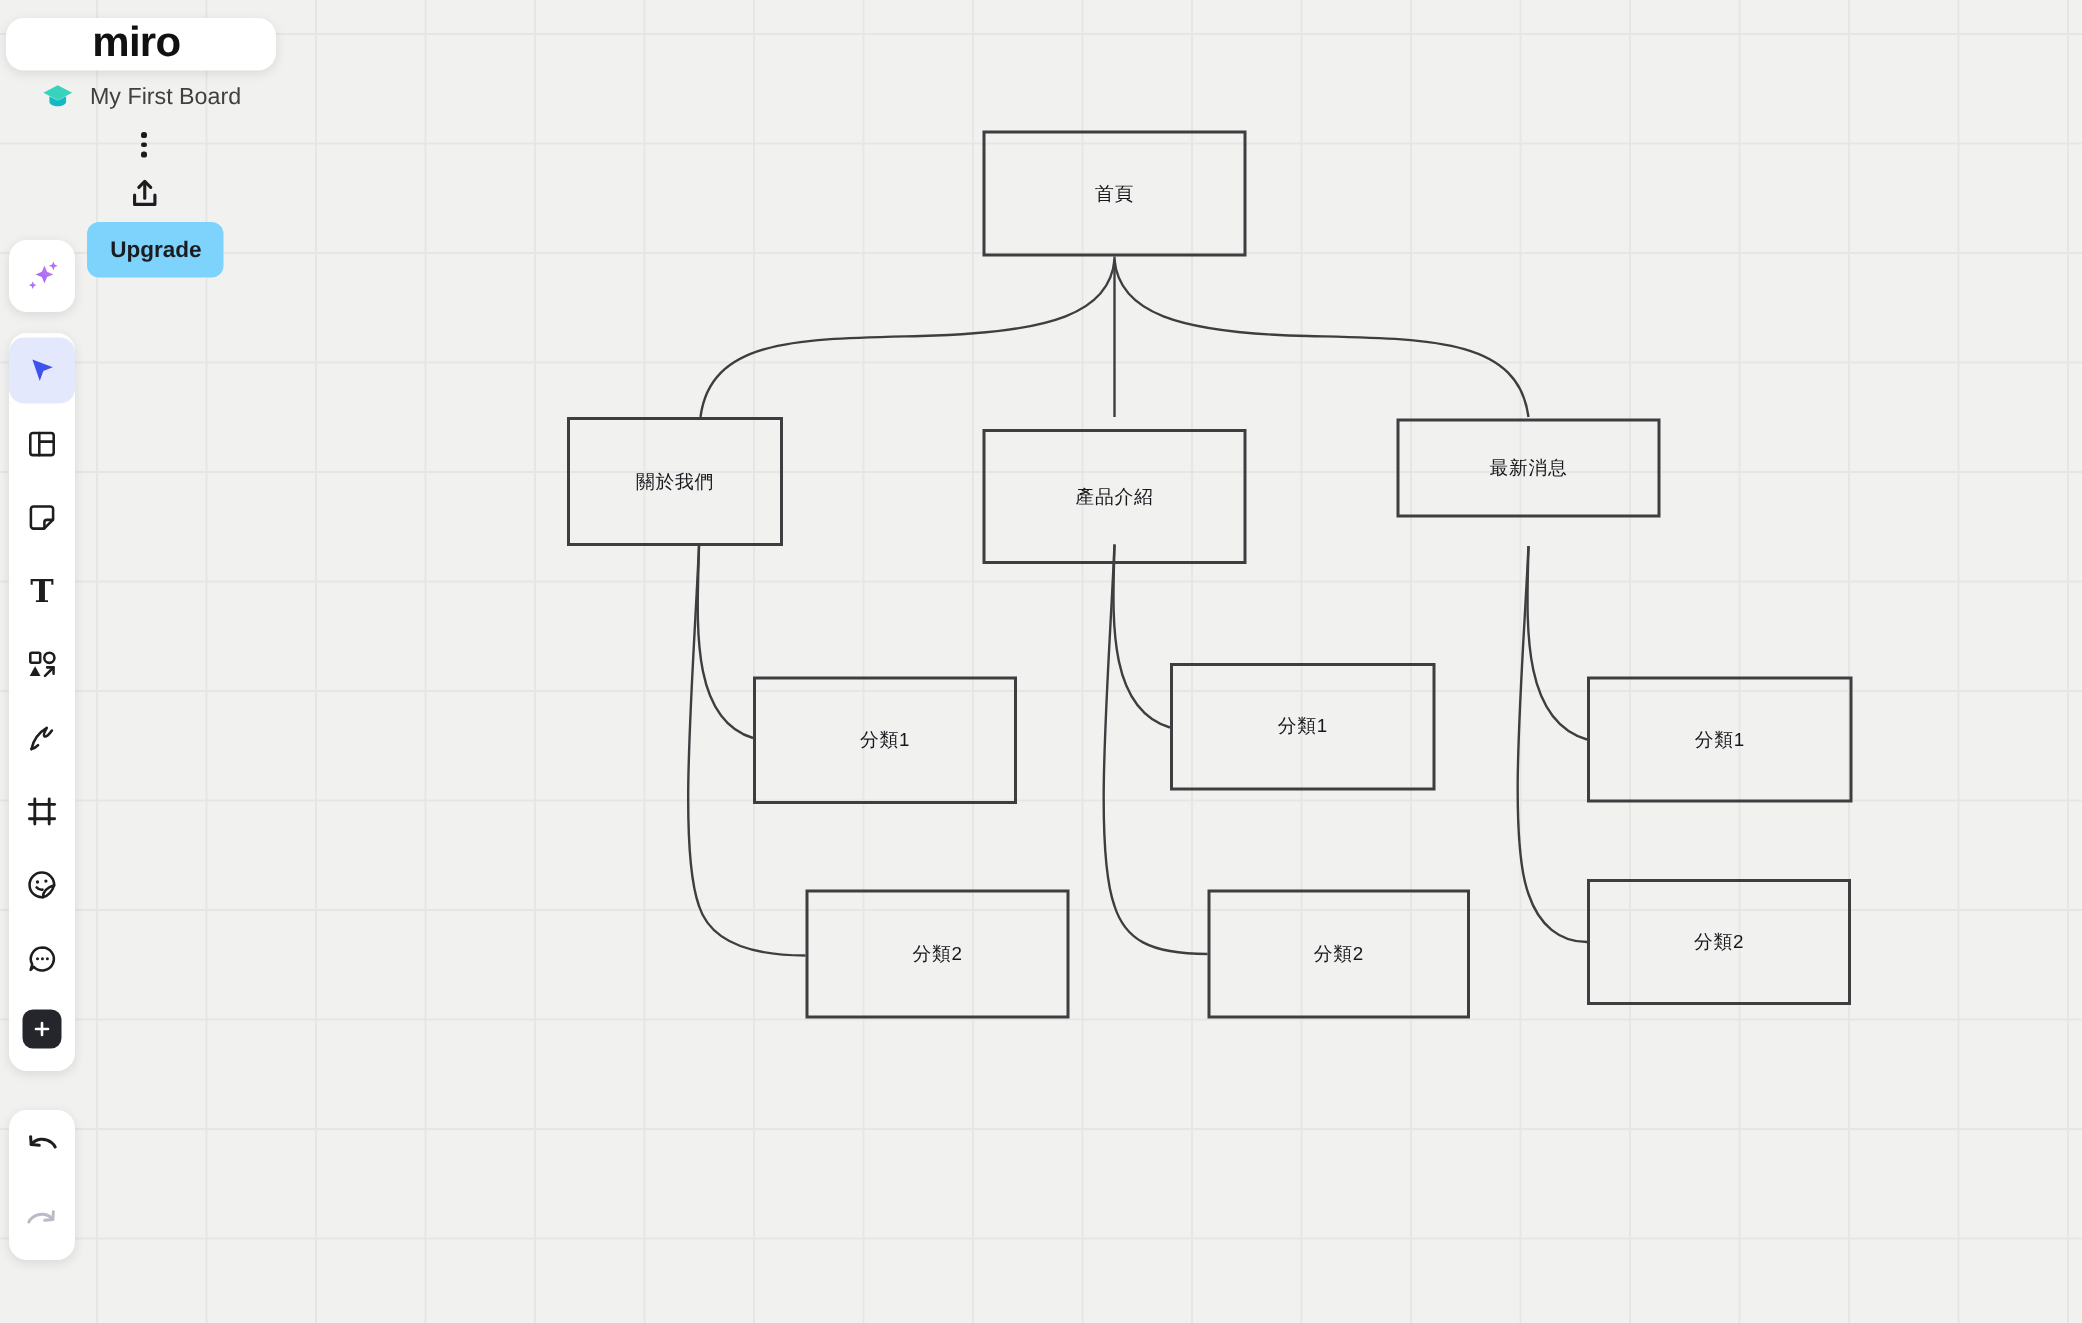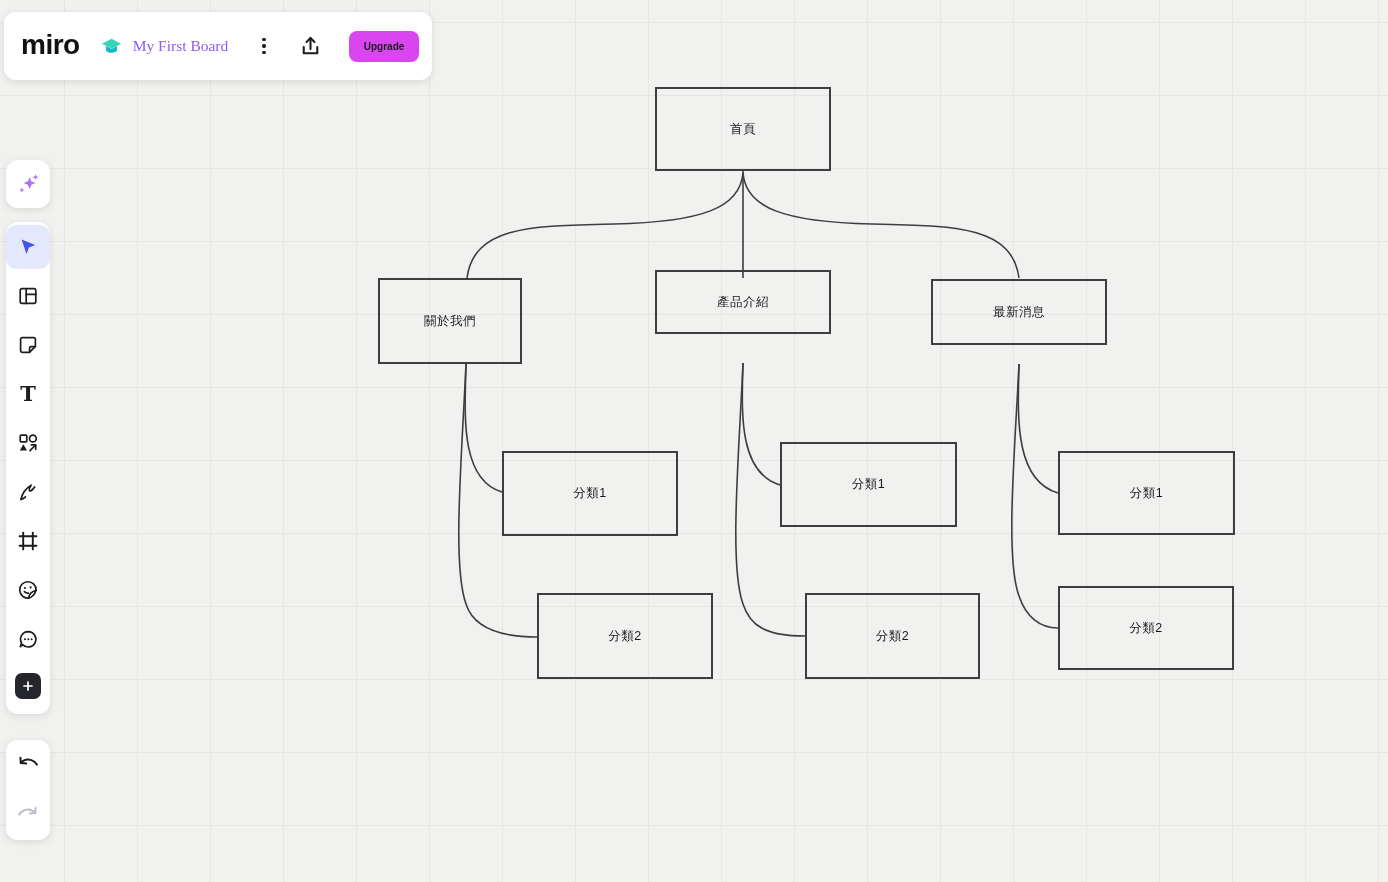--- a/index.html
+++ b/index.html
@@ -21,36 +21,36 @@
   .edges{position:absolute;left:0;top:0;width:1388px;height:882px;}
   .edges path{fill:none;stroke:#3d3e40;stroke-width:1.6px;}
   .node{
     position:absolute;box-sizing:border-box;
     border:2px solid #3d3e40;background:transparent;
     display:flex;align-items:center;justify-content:center;
   }
   .node span{font-size:12.5px;color:#17181c;letter-spacing:.5px;}
   
   .topbar{
-    position:absolute;left:4px;top:12px;height:68px;
+    position:absolute;left:4px;top:12px;height:35px;
     background:#ffffff;border-radius:12px;
     box-shadow:0 2px 8px rgba(0,0,0,.10);
-    display:flex;align-items:center;padding:0 13px;z-index:5;
+    display:flex;align-items:center;padding:0 13px;z-index:5;flex-direction:column;
   }
   .logo{font-size:28px;font-weight:800;color:#111;letter-spacing:-.5px;margin:0 10px 3px 4px;cursor:pointer;}
   .board-chip{display:flex;align-items:center;gap:10px;border:0;background:none;padding:6px 10px;border-radius:8px;cursor:pointer;}
   .board-chip .cap{display:flex;}
-  .board-name{font-size:15.5px;color:#8b5cf6;font-family:Liberation Serif, serif;}
+  .board-name{font-size:15.5px;color:#404040;}
   .iconbtn{border:0;background:none;padding:6px;border-radius:8px;display:flex;align-items:center;justify-content:center;cursor:pointer;}
   .kebab{display:flex;flex-direction:column;gap:3px;margin:0 14px 0 18px;}
   .kebab i{width:3.5px;height:3.5px;border-radius:50%;background:#1b1c1f;display:block;}
   .upgrade{
     margin-left:20px;border:0;cursor:pointer;
-    background:#d946ef;border-radius:8px;
-    padding:10px 15px;font-size:10px;font-weight:700;color:#1b1c1f;
+    background:#7dd3fc;border-radius:8px;
+    padding:10px 15px;font-size:15px;font-weight:700;color:#1b1c1f;
     font-family:"Liberation Sans",sans-serif;
   }
   
   .side-card{
     position:absolute;left:6px;width:44px;background:#fff;border-radius:12px;
     box-shadow:0 2px 8px rgba(0,0,0,.10);
     display:flex;flex-direction:column;align-items:center;z-index:5;
   }
   .ai-card{top:160px;height:48px;justify-content:center;}
   .tools-card{top:222px;padding:3px 0 8px 0;gap:5px;}
@@ -82,21 +82,21 @@
       <path d="M1019,364 C1018,412 1013,480 1058,493"></path>
       <path d="M1019,364 C1015,450 1005,558 1019,596 C1026,617 1040,628 1058,628"></path>
     </svg>
   <div>
       <div class="node" style="left: 655px; top: 87px; width: 176px; height: 84px;">
         <span>首頁</span>
       </div>
       <div class="node" style="left: 378px; top: 278px; width: 144px; height: 86px;">
         <span>關於我們</span>
       </div>
-      <div class="node" style="left: 655px; top: 270px; width: 176px; height: 64px;">
+      <div class="node" style="left: 655px; top: 286px; width: 176px; height: 90px;">
         <span>產品介紹</span>
       </div>
       <div class="node" style="left: 931px; top: 279px; width: 176px; height: 66px;">
         <span>最新消息</span>
       </div>
       <div class="node" style="left: 502px; top: 451px; width: 176px; height: 85px;">
         <span>分類1</span>
       </div>
       <div class="node" style="left: 537px; top: 593px; width: 176px; height: 86px;">
         <span>分類2</span>

